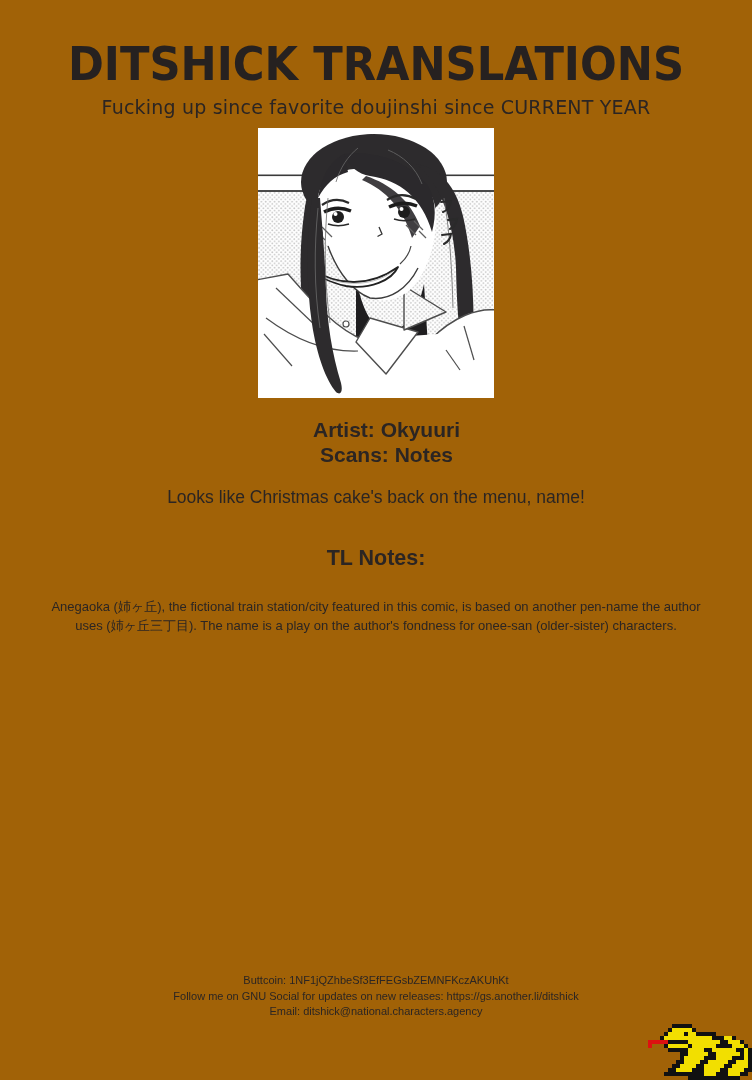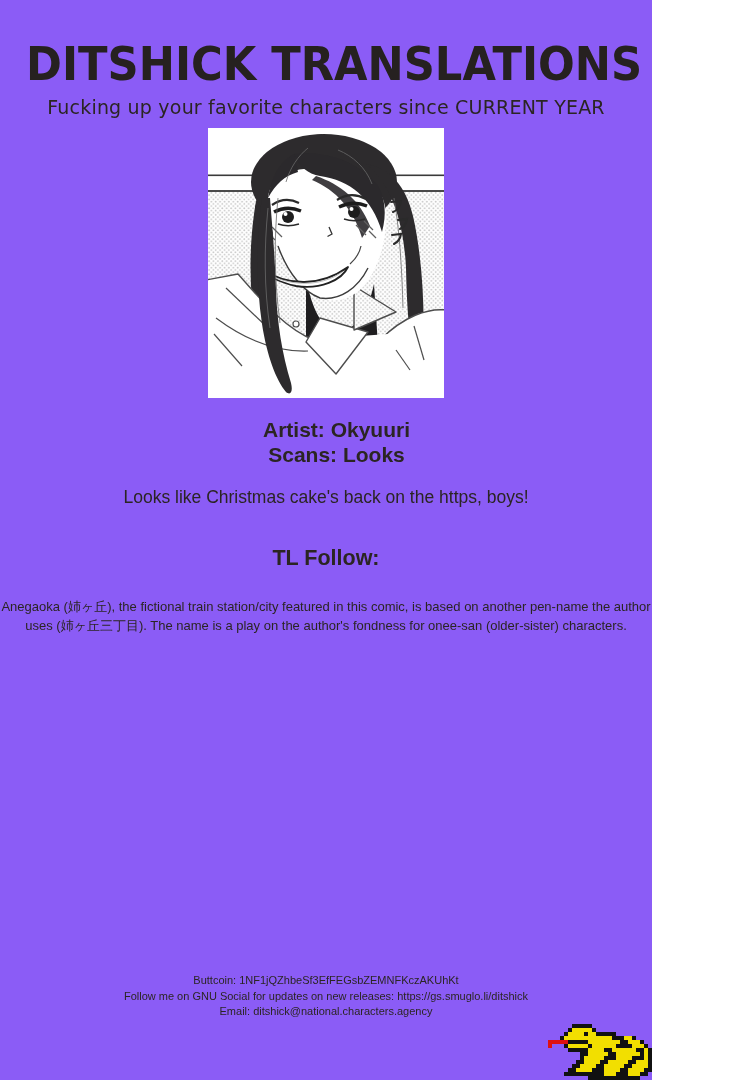--- a/index.html
+++ b/index.html
@@ -1,17 +1,17 @@
 <!DOCTYPE html>
 <html><head>
 <meta charset="utf-8">
 <style>
   html,body{margin:0;padding:0;background:#fff;}
   .page{
-    position:relative;width:652px;height:1080px;background:#8b5cf6;overflow:hidden;
+    position:relative;width:752px;height:1080px;background:#a16207;overflow:hidden;
     font-family:"Liberation Sans",sans-serif;color:#2b2523;
   }
   .header{position:absolute;top:40px;left:0;right:0;text-align:center;}
   .title{
     font-family:"DejaVu Sans",sans-serif;font-weight:700;font-size:47px;line-height:1;
     margin:0;color:#262120;transform:scaleX(.92);transform-origin:50% 50%;white-space:nowrap;
   }
   .subtitle{
     font-family:"DejaVu Sans",sans-serif;font-size:19px;letter-spacing:.2px;
     margin:9px 0 0;color:#2b2523;white-space:nowrap;
@@ -28,21 +28,21 @@
   .footer p{margin:0;}
   .snake{position:absolute;right:0;bottom:0;width:104px;height:56px;line-height:0;}
 </style>
 </head>
 <body>
 
 <div class="page">
 
   <div class="header">
     <h1 class="title">DITSHICK TRANSLATIONS</h1>
-    <p class="subtitle">Fucking up your favorite characters since CURRENT YEAR</p>
+    <p class="subtitle">Fucking up since favorite doujinshi since CURRENT YEAR</p>
   </div>
 
   <figure class="panel" style="margin:0;">
     <svg viewBox="0 0 236 270" width="236" height="270" xmlns="http://www.w3.org/2000/svg">
       <defs>
         <pattern id="ht" width="4.4" height="4.4" patternUnits="userSpaceOnUse">
           <rect width="4.4" height="4.4" fill="#ffffff"></rect>
           <circle cx="1.1" cy="1.1" r="0.92" fill="#c9c9c9"></circle>
           <circle cx="3.3" cy="3.3" r="0.92" fill="#c9c9c9"></circle>
         </pattern>
@@ -130,32 +130,32 @@
       <g stroke="#2a2a2a" stroke-width="2" fill="none" stroke-linecap="round">
         <path d="M183,74 l10,-1 q-1,8 -8,11"></path>
         <path d="M190,92 l9,-1 q-1,7 -7,10"></path>
         <path d="M184,107 l9,-1 q-1,7 -7,10"></path>
       </g>
     </svg>
   </figure>
 
   <div class="credits">
     <p class="credit-line">Artist: Okyuuri</p>
-    <p class="credit-line">Scans: Looks</p>
-    <p class="tagline">Looks like Christmas cake's back on the https, boys!</p>
+    <p class="credit-line">Scans: Notes</p>
+    <p class="tagline">Looks like Christmas cake's back on the menu, name!</p>
   </div>
 
   <div class="tlnotes">
-    <h2 class="tl-heading">TL Follow:</h2>
+    <h2 class="tl-heading">TL Notes:</h2>
     <p class="tl-body">Anegaoka (姉ヶ丘), the fictional train station/city featured in this comic, is based on another pen-name the author uses (姉ヶ丘三丁目). The name is a play on the author's fondness for onee-san (older-sister) characters.</p>
   </div>
 
   <div class="footer">
     <p>Buttcoin: 1NF1jQZhbeSf3EfFEGsbZEMNFKczAKUhKt</p>
-    <p>Follow me on GNU Social for updates on new releases: https://gs.smuglo.li/ditshick</p>
+    <p>Follow me on GNU Social for updates on new releases: https://gs.another.li/ditshick</p>
     <p>Email: ditshick@national.characters.agency</p>
   </div>
 
   <div class="snake">
     <svg id="snake-svg" width="104" height="56" viewBox="0 0 104 56" shape-rendering="crispEdges" xmlns="http://www.w3.org/2000/svg">
         <rect x="24" y="0" width="4" height="4" fill="#111111"></rect>
         <rect x="28" y="0" width="4" height="4" fill="#111111"></rect>
         <rect x="32" y="0" width="4" height="4" fill="#111111"></rect>
         <rect x="36" y="0" width="4" height="4" fill="#111111"></rect>
         <rect x="40" y="0" width="4" height="4" fill="#111111"></rect>

